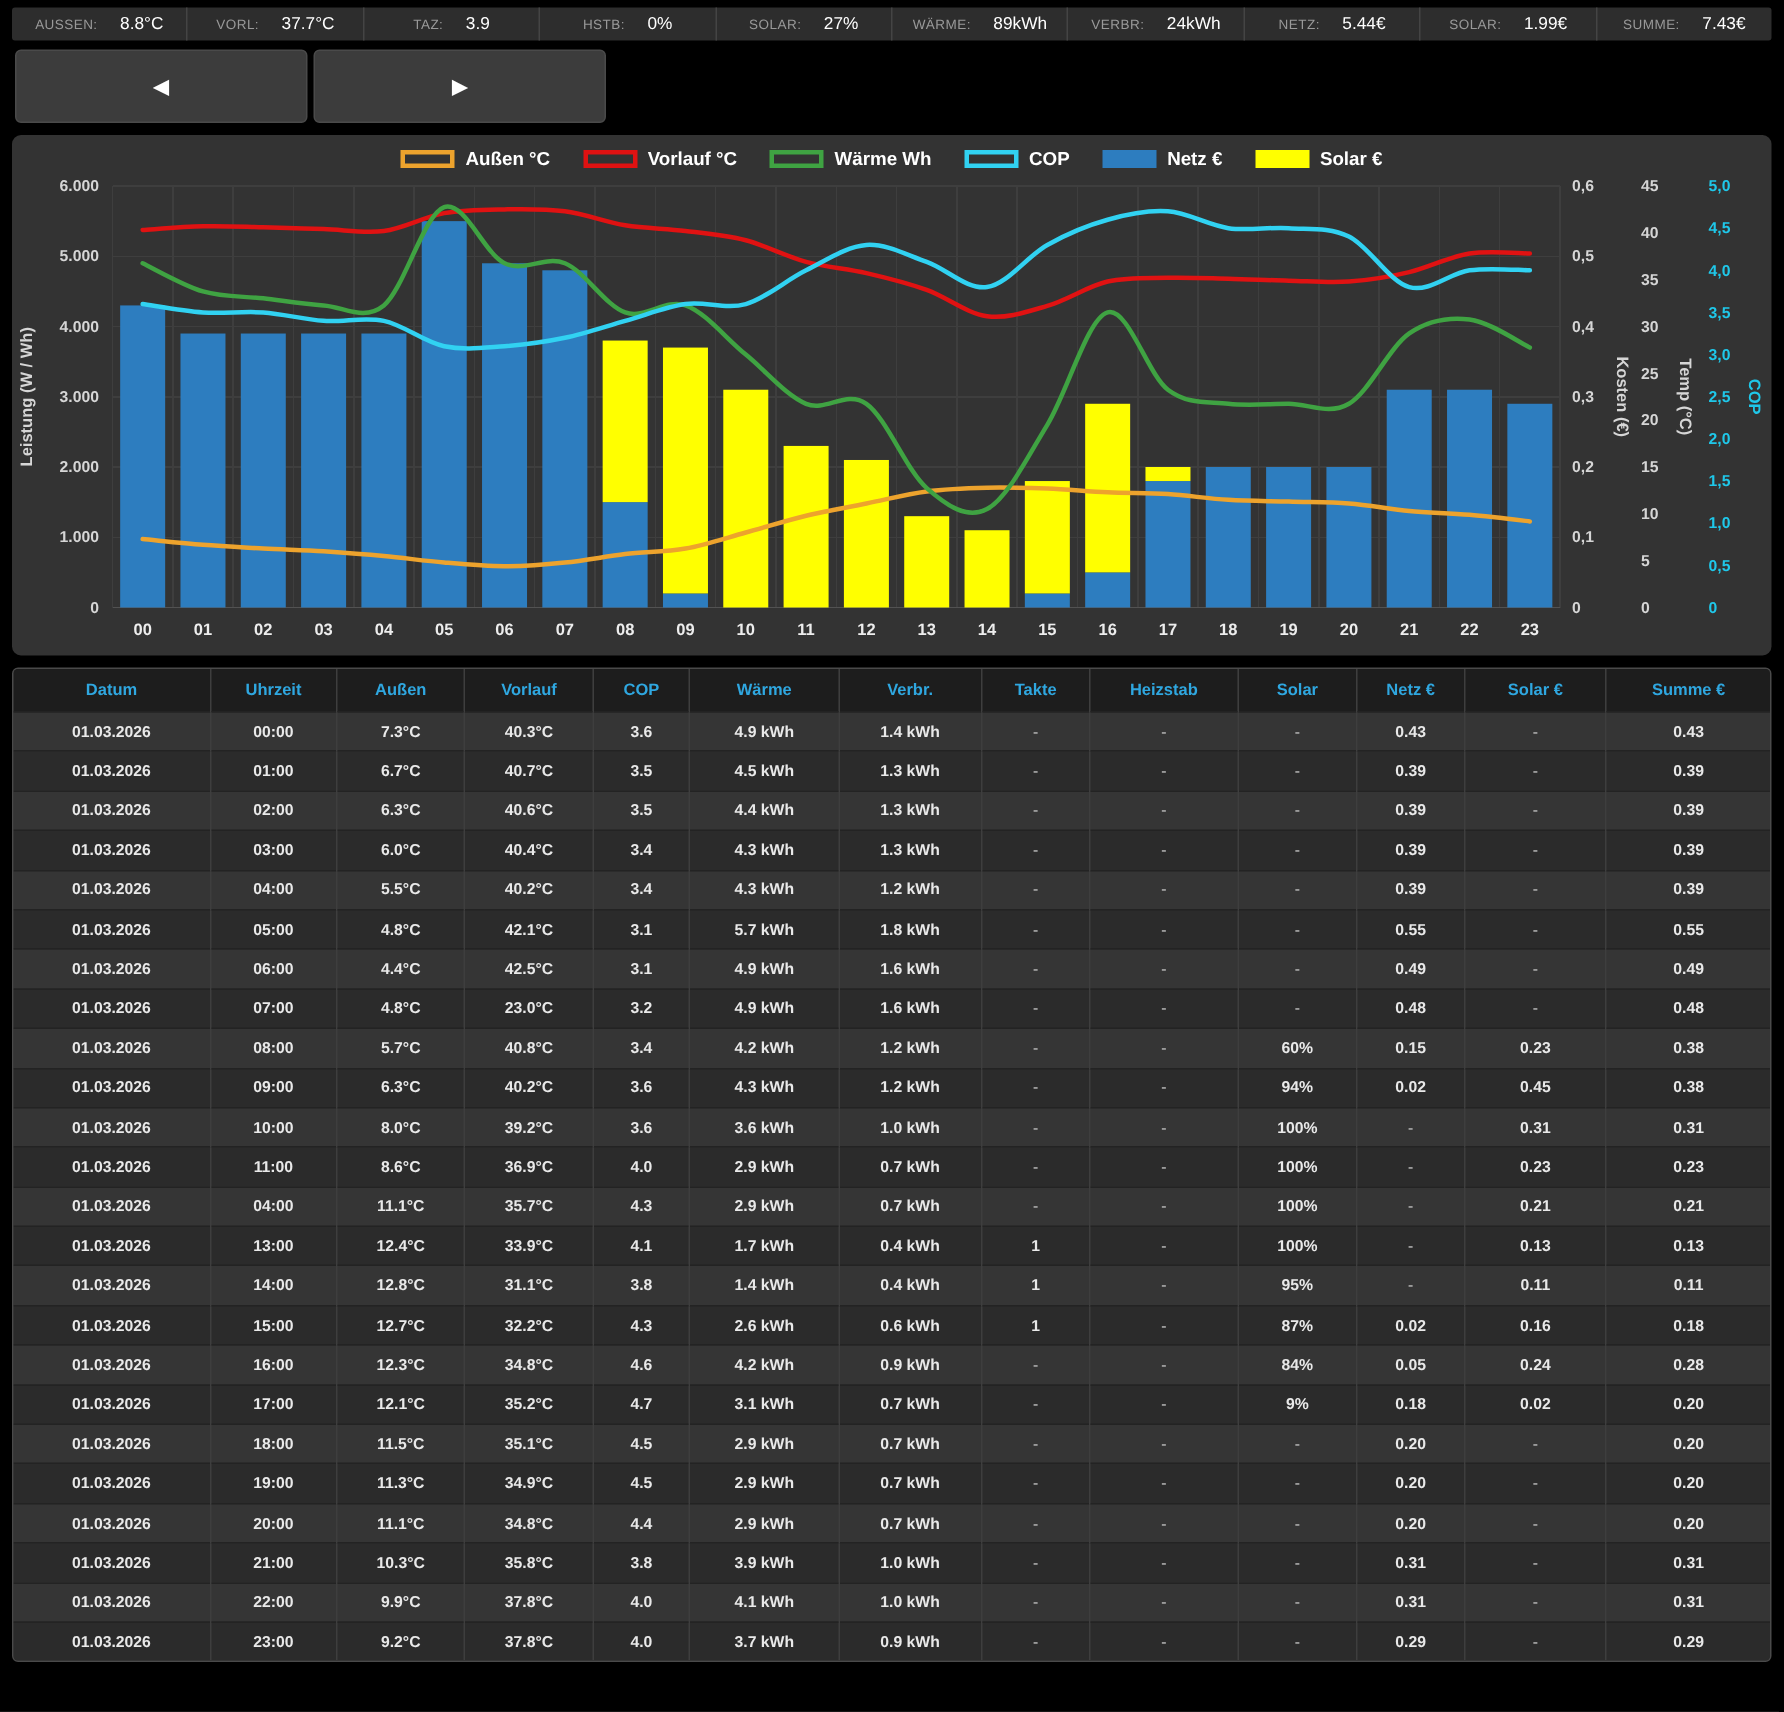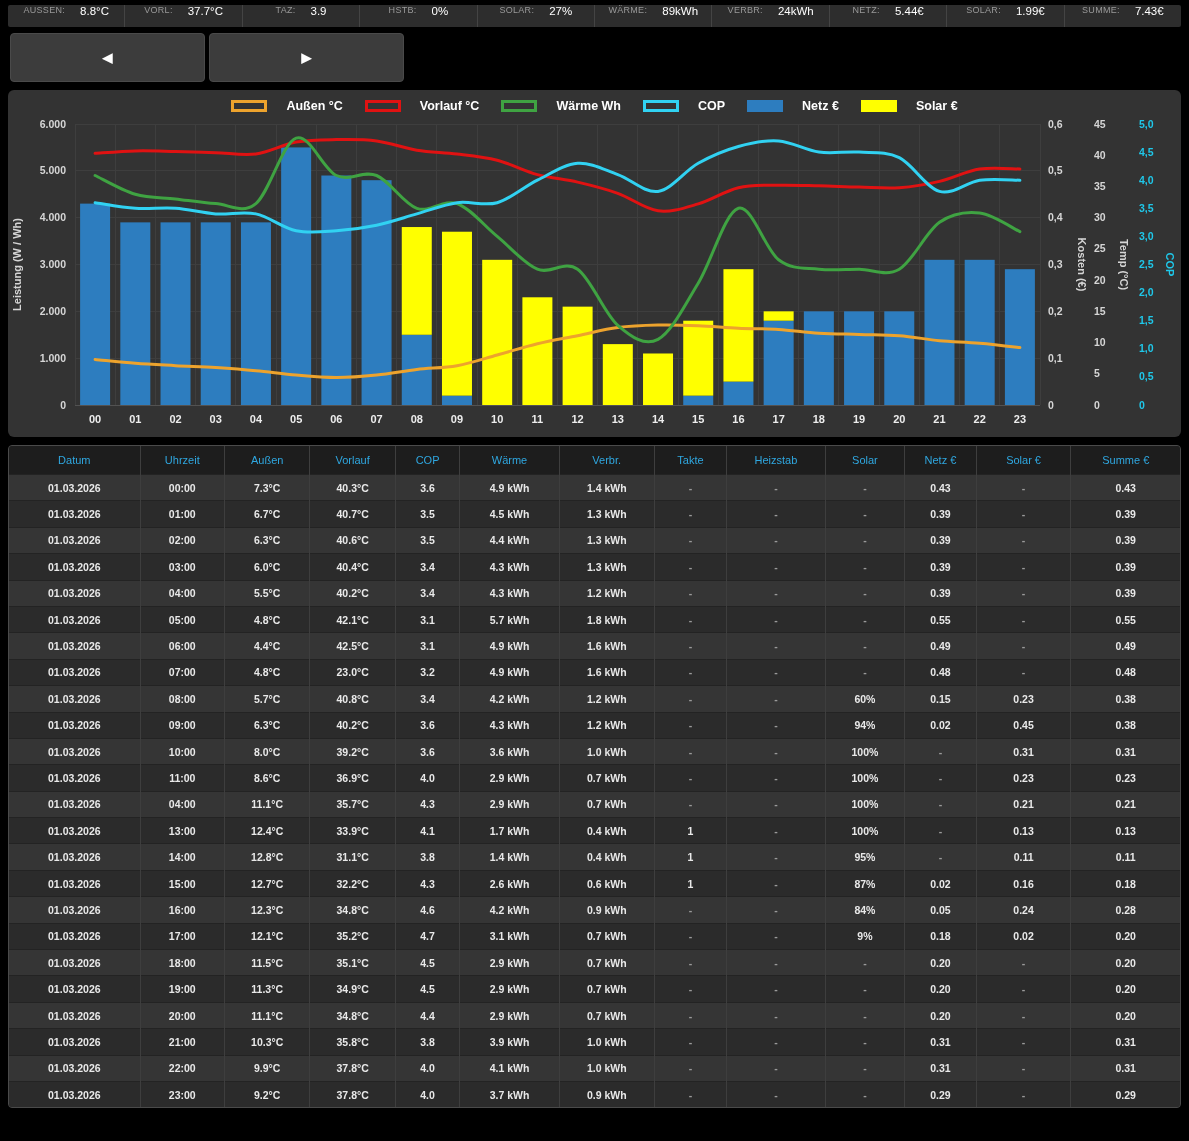--- a/index.html
+++ b/index.html
@@ -2,43 +2,43 @@
 <html><head>
 <meta charset="utf-8">
 <style>
   html,body{margin:0;padding:0}
   body{
     width:1189px;height:1141px;background:#000;
     font-family:"Liberation Sans",sans-serif;overflow:hidden;
   }
   
   .status-bar{display:flex;margin:5px 8px 0;height:22px;background:#2d2d2d;border-radius:2px}
-  .status-item{flex:1;display:flex;align-items:flex-start;justify-content:center;gap:15px;border-left:1px solid #444;min-width:0}
+  .status-item{flex:1;display:flex;align-items:center;justify-content:center;gap:15px;border-left:1px solid #444;min-width:0}
   .status-item:first-child{border-left:none}
   .status-label{font-size:9px;color:#999;letter-spacing:.3px;white-space:nowrap}
   .status-value{font-size:11.5px;color:#fff;font-weight:400;white-space:nowrap}
   
   .nav-bar{display:flex;gap:4px;margin:6px 10px 0;height:49px}
   .nav-btn{background:#3c3c3c;border:1px solid #4a4a4a;border-radius:4px;color:#fff;
     display:flex;align-items:center;justify-content:center;font-weight:700;font-size:12.5px;
     width:195px;box-sizing:border-box;cursor:pointer}
   .nav-btn.date{flex:1}
   .arrow{font-size:13px;line-height:1}
   
   .chart-panel{margin:8px 8px 0;height:347px;background:#333;border-radius:6px;overflow:hidden}
   .legend{display:flex;justify-content:center;align-items:center;gap:22px;height:28px;padding-top:2px}
-  .legend-item{display:flex;align-items:center;gap:19px;color:#fff;font-weight:700;font-size:12.5px;cursor:pointer}
+  .legend-item{display:flex;align-items:center;gap:7px;color:#fff;font-weight:700;font-size:12.5px;cursor:pointer}
   .swatch{width:36px;height:12px;box-sizing:border-box}
   .tick{font-size:10.5px;font-weight:700;fill:#d6d6d6}
   .xlab{font-size:11px;font-weight:700;fill:#ededed}
   .axis-title{font-size:11px;font-weight:700;fill:#d6d6d6}
   
   .table-panel{margin:8px 8px 0;background:#2c2c2c;border:1px solid #4a4a4a;border-radius:4px;overflow:hidden}
   table{width:100%;border-collapse:collapse;table-layout:fixed}
-  th{color:#2fa7e0;font-size:11px;font-weight:400;background:#1d1d1d;height:26px;
+  th{color:#2fa7e0;font-size:11px;font-weight:700;background:#1d1d1d;height:26px;
      border-right:1px solid #3e3e3e;text-align:center;white-space:nowrap}
   th:last-child{border-right:none}
   td{color:#e9e9e9;font-size:10.5px;font-weight:700;text-align:center;height:23.4px;
      border-right:1px solid #3e3e3e;border-top:1px solid #232323;white-space:nowrap}
   td:last-child{border-right:none}
   tr.alt td{background:#353535}
   tr.base td{background:#2b2b2b}
   td.dim{color:#9a9a9a}
 </style>
 </head>

